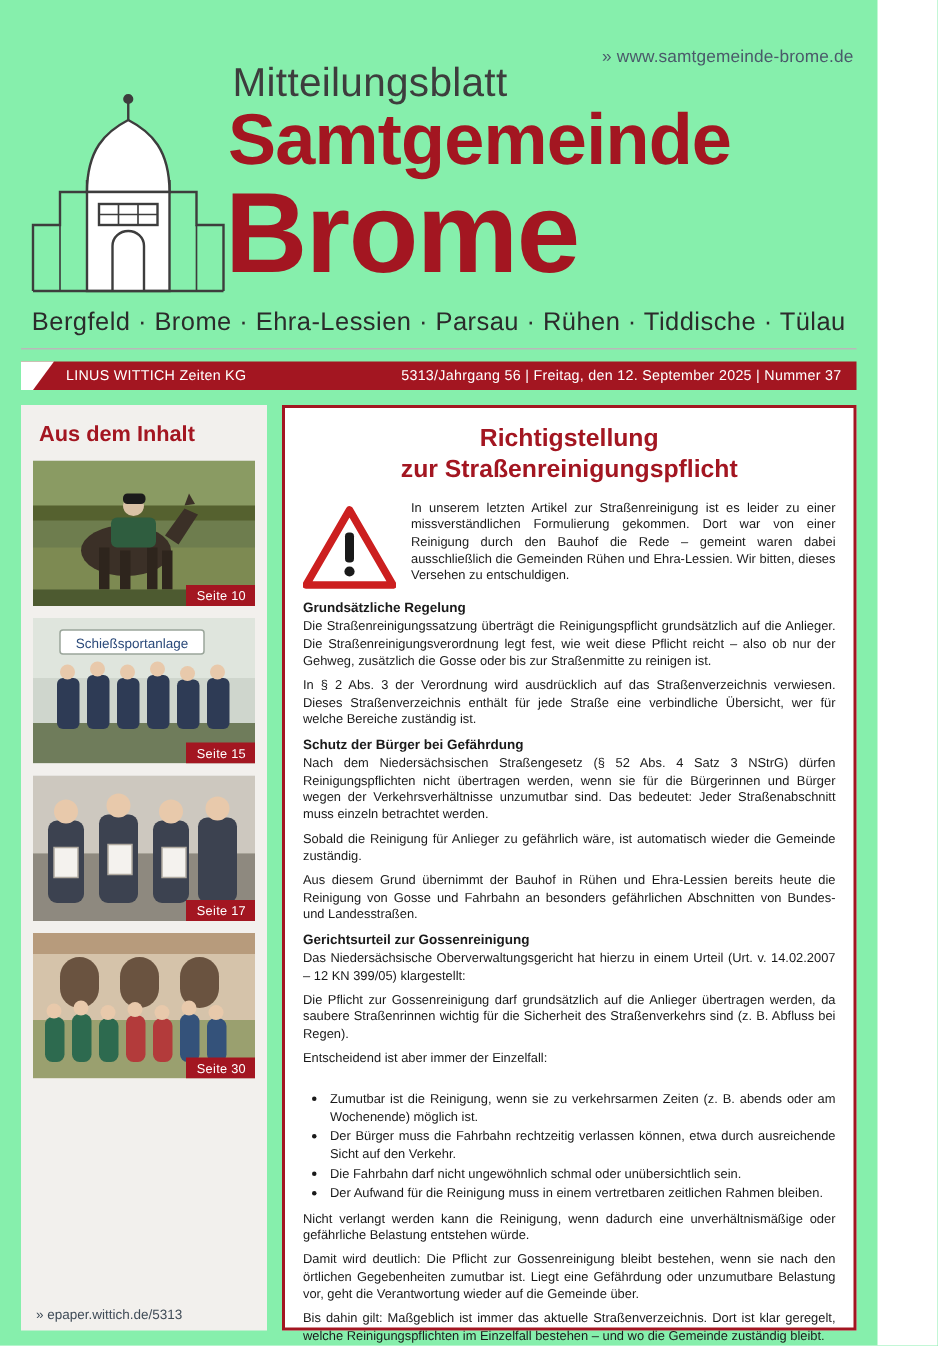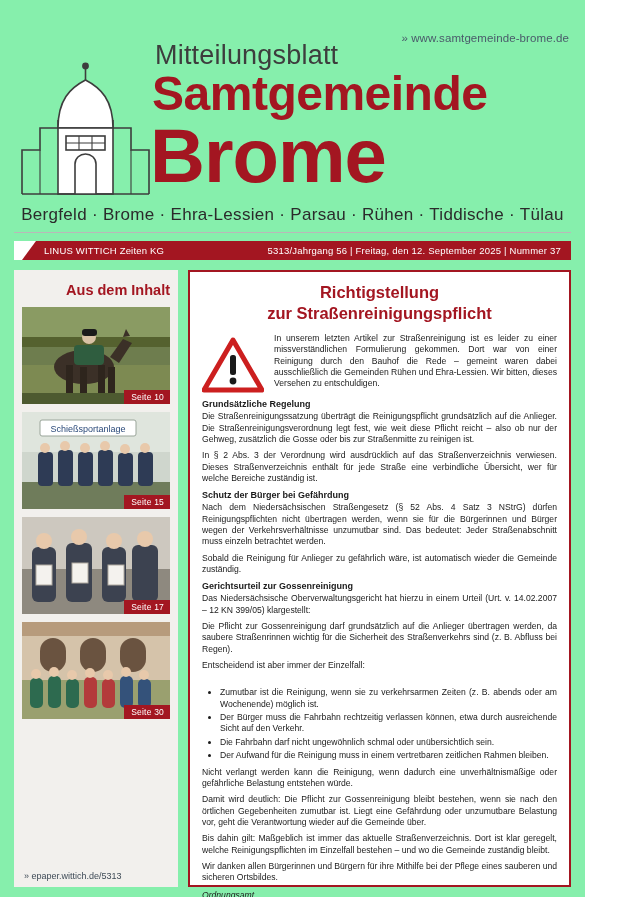--- a/index.html
+++ b/index.html
@@ -150,21 +150,20 @@
     background: #f2f0ed;
     position: relative;
     padding: 8px 8px 0 8px;
     box-sizing: border-box;
   }
   .aus-dem-inhalt {
     color: #a31621;
     font-size: 14.5px;
     font-weight: bold;
     margin: 4px 0 9px 4px;
-    text-align: right;
   }
   .thumb {
     position: relative;
     width: 148px;
     height: 97px;
     margin-bottom: 8px;
     overflow: hidden;
   }
   .thumb .page-tag {
     position: absolute;
@@ -436,20 +435,21 @@
         <div class="intro">In unserem letzten Artikel zur Straßenreinigung ist es leider zu einer missverständlichen Formulierung gekommen. Dort war von einer Reinigung durch den Bauhof die Rede – gemeint waren dabei ausschließlich die Gemeinden Rühen und Ehra-Lessien. Wir bitten, dieses Versehen zu entschuldigen.</div>
       </div>
 
       <div class="sub sub-first">Grundsätzliche Regelung</div>
       <p class="body">Die Straßenreinigungssatzung überträgt die Reinigungspflicht grundsätzlich auf die Anlieger. Die Straßenreinigungsverordnung legt fest, wie weit diese Pflicht reicht – also ob nur der Gehweg, zusätzlich die Gosse oder bis zur Straßenmitte zu reinigen ist.</p>
       <p class="body">In § 2 Abs. 3 der Verordnung wird ausdrücklich auf das Straßenverzeichnis verwiesen. Dieses Straßenverzeichnis enthält für jede Straße eine verbindliche Übersicht, wer für welche Bereiche zuständig ist.</p>
 
       <div class="sub">Schutz der Bürger bei Gefährdung</div>
       <p class="body">Nach dem Niedersächsischen Straßengesetz (§ 52 Abs. 4 Satz 3 NStrG) dürfen Reinigungspflichten nicht übertragen werden, wenn sie für die Bürgerinnen und Bürger wegen der Verkehrsverhältnisse unzumutbar sind. Das bedeutet: Jeder Straßenabschnitt muss einzeln betrachtet werden.</p>
       <p class="body">Sobald die Reinigung für Anlieger zu gefährlich wäre, ist automatisch wieder die Gemeinde zuständig.</p>
+      <p class="body">Aus diesem Grund übernimmt der Bauhof in Rühen und Ehra-Lessien bereits heute die Reinigung von Gosse und Fahrbahn an besonders gefährlichen Abschnitten von Bundes- und Landesstraßen.</p>
 
       <div class="sub">Gerichtsurteil zur Gossenreinigung</div>
       <p class="body">Das Niedersächsische Oberverwaltungsgericht hat hierzu in einem Urteil (Urt. v. 14.02.2007 – 12 KN 399/05) klargestellt:</p>
       <p class="body">Die Pflicht zur Gossenreinigung darf grundsätzlich auf die Anlieger übertragen werden, da saubere Straßenrinnen wichtig für die Sicherheit des Straßenverkehrs sind (z. B. Abfluss bei Regen).</p>
       <p class="body">Entscheidend ist aber immer der Einzelfall:</p>
       <ul class="bullets">
         <li>Zumutbar ist die Reinigung, wenn sie zu verkehrsarmen Zeiten (z. B. abends oder am Wochenende) möglich ist.</li>
         <li>Der Bürger muss die Fahrbahn rechtzeitig verlassen können, etwa durch ausreichende Sicht auf den Verkehr.</li>
         <li>Die Fahrbahn darf nicht ungewöhnlich schmal oder unübersichtlich sein.</li>
         <li>Der Aufwand für die Reinigung muss in einem vertretbaren zeitlichen Rahmen bleiben.</li>

